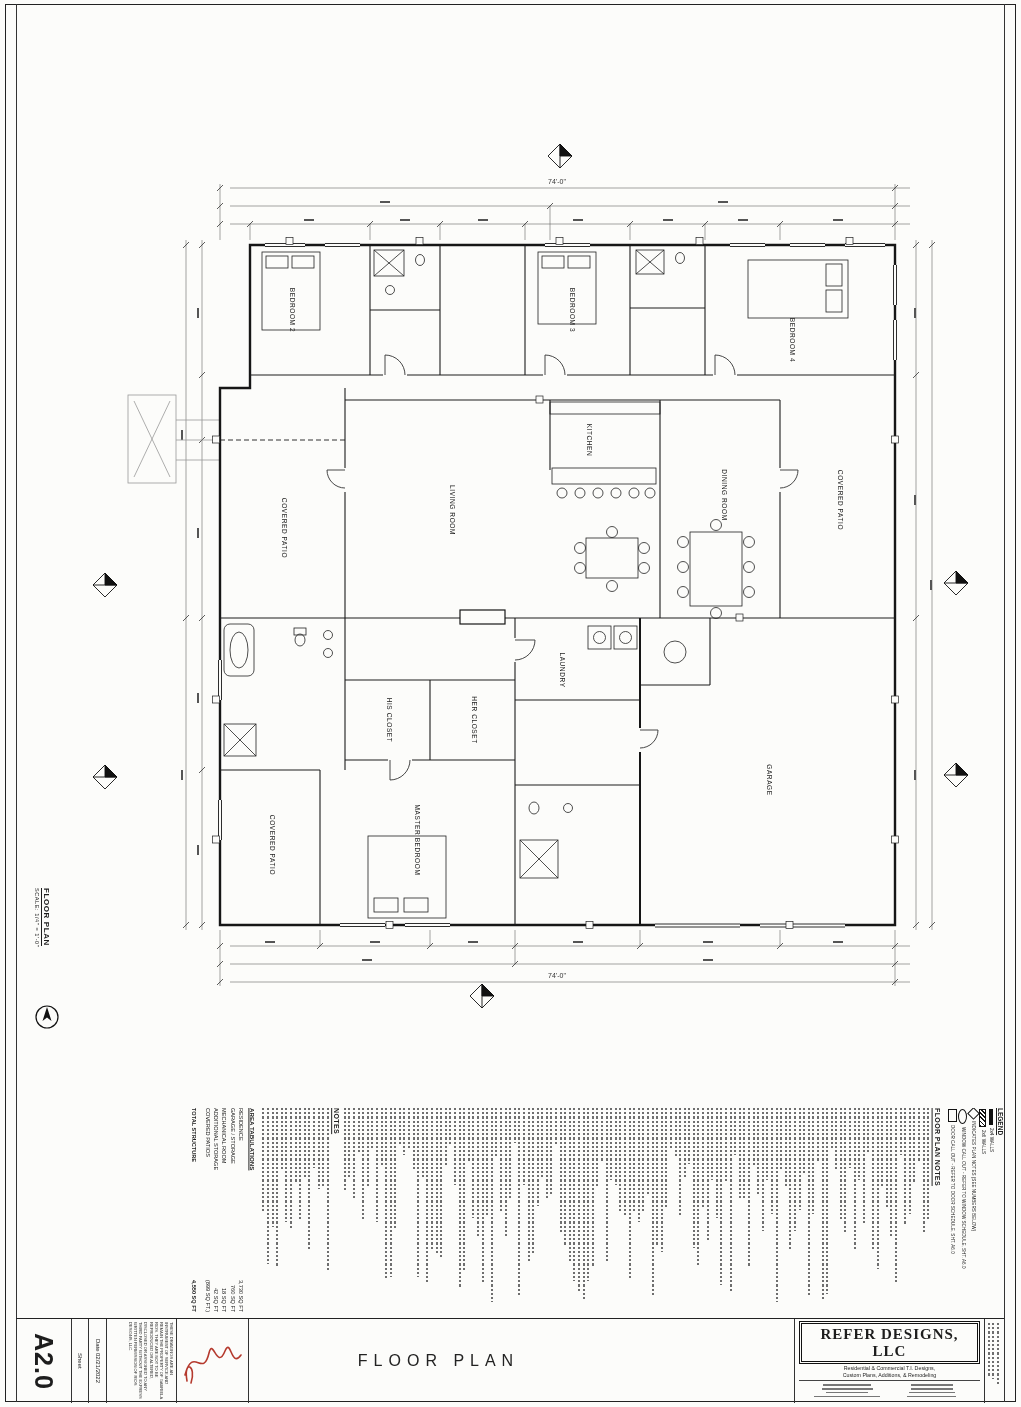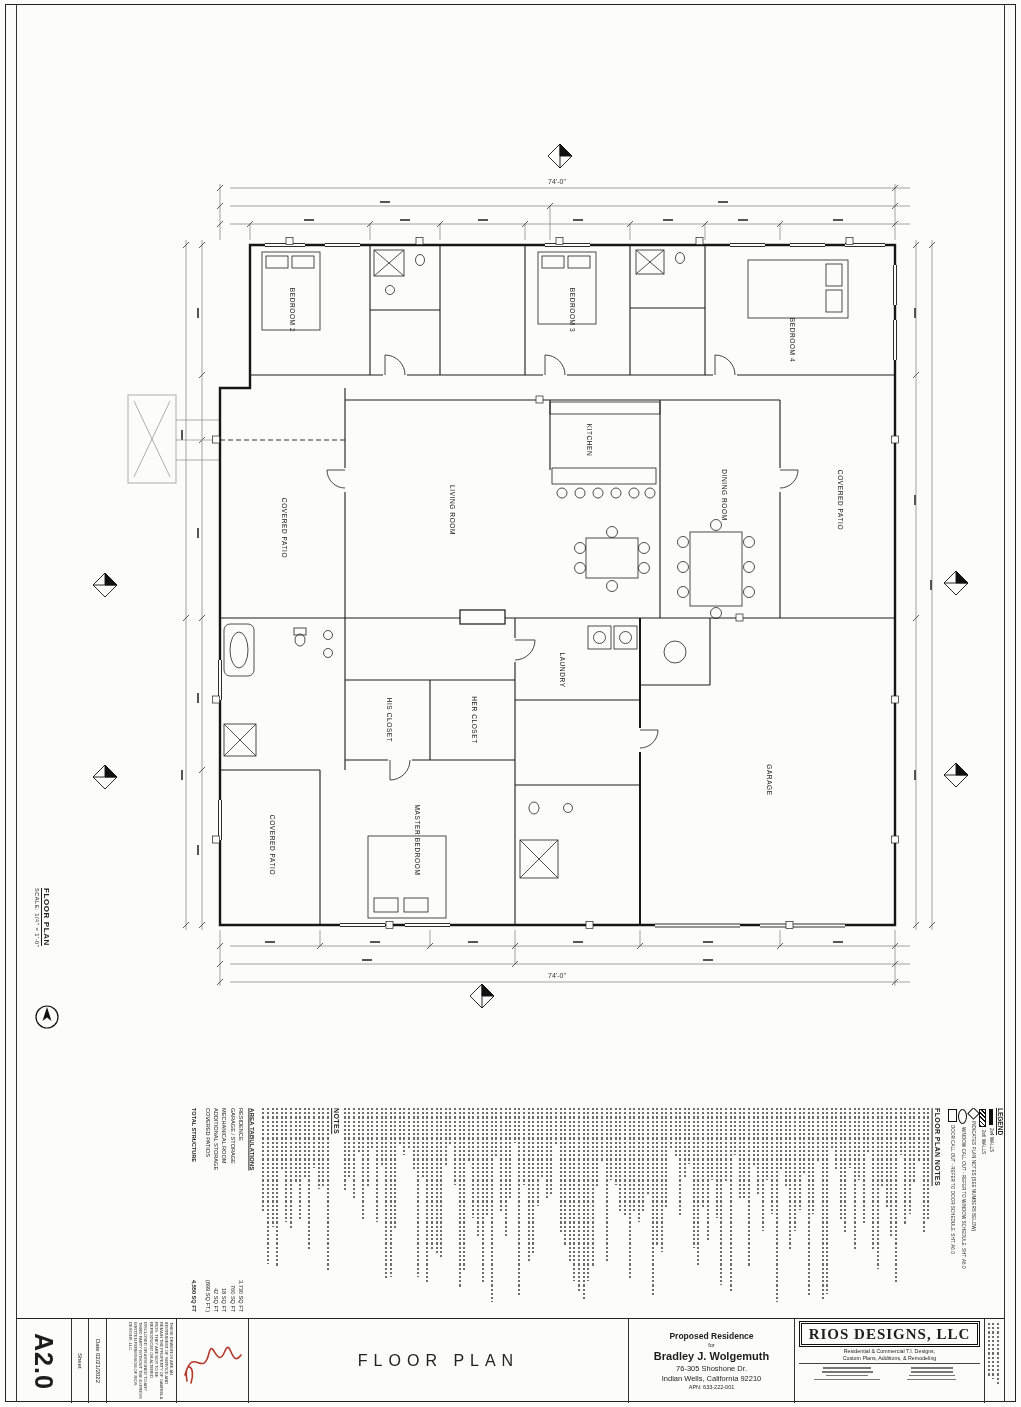--- a/index.html
+++ b/index.html
@@ -562,30 +562,22 @@
     <div class="cell smallv vtext" style="left:72px;width:18px;">
       <span>Date</span>&nbsp;<span>02/21/2022</span>
     </div>
     <div class="cell discl vtext" style="left:90px;width:70px;">THESE DRAWINGS ARE AN INSTRUMENT OF SERVICE AND REMAIN THE PROPERTY OF GABRIELA RIOS. THEY ARE NOT TO BE REPRODUCED OR ALTERED, DISCLOSED OR ASSIGNED TO ANY THIRD PARTY WITHOUT THE EXPRESS WRITTEN PERMISSION OF RIOS DESIGNS, LLC.</div>
     <div class="cell" style="left:160px;width:72px;">
       <svg width="70" height="82" viewBox="0 0 70 82">
         <path d="M10,62 C6,40 20,46 14,64 M8,56 C16,26 26,60 32,34 C36,18 40,52 48,32 C54,18 54,50 64,36" fill="none" stroke="#b53a2e" stroke-width="1.6" stroke-linecap="round"></path>
       </svg>
     </div>
     <div class="cell dwgtitle" style="left:232px;width:380px;">FLOOR PLAN</div>
-    <div class="cell proj" style="left:612px;width:166px;">
-      <div class="h">Proposed Residence</div>
-      <div class="for">for</div>
-      <div class="client">Bradley J. Wolgemuth</div>
-      <div class="adr">76-305 Shoshone Dr.</div>
-      <div class="adr">Indian Wells, California 92210</div>
-      <div class="apn">APN: 633-222-001</div>
-    </div>
     <div class="cell rios" style="left:778px;width:190px;">
-      <div class="logo">RIOS DESIGNS, LLC</div>
+      <div class="logo">REFER DESIGNS, LLC</div>
       <div class="tag">
         <span>Residential &amp; Commercial T.I. Designs,</span><br><span>Custom Plans, Additions, &amp; Remodeling</span>
       </div>
       <div class="contact">
         <span data-greek-h="4,40,70">
             <i style="width: 48px;"></i>
             <i style="width: 51px;"></i>
             <i style="width: 42px;"></i>
             <i style="width: 66px;"></i>
           </span>

